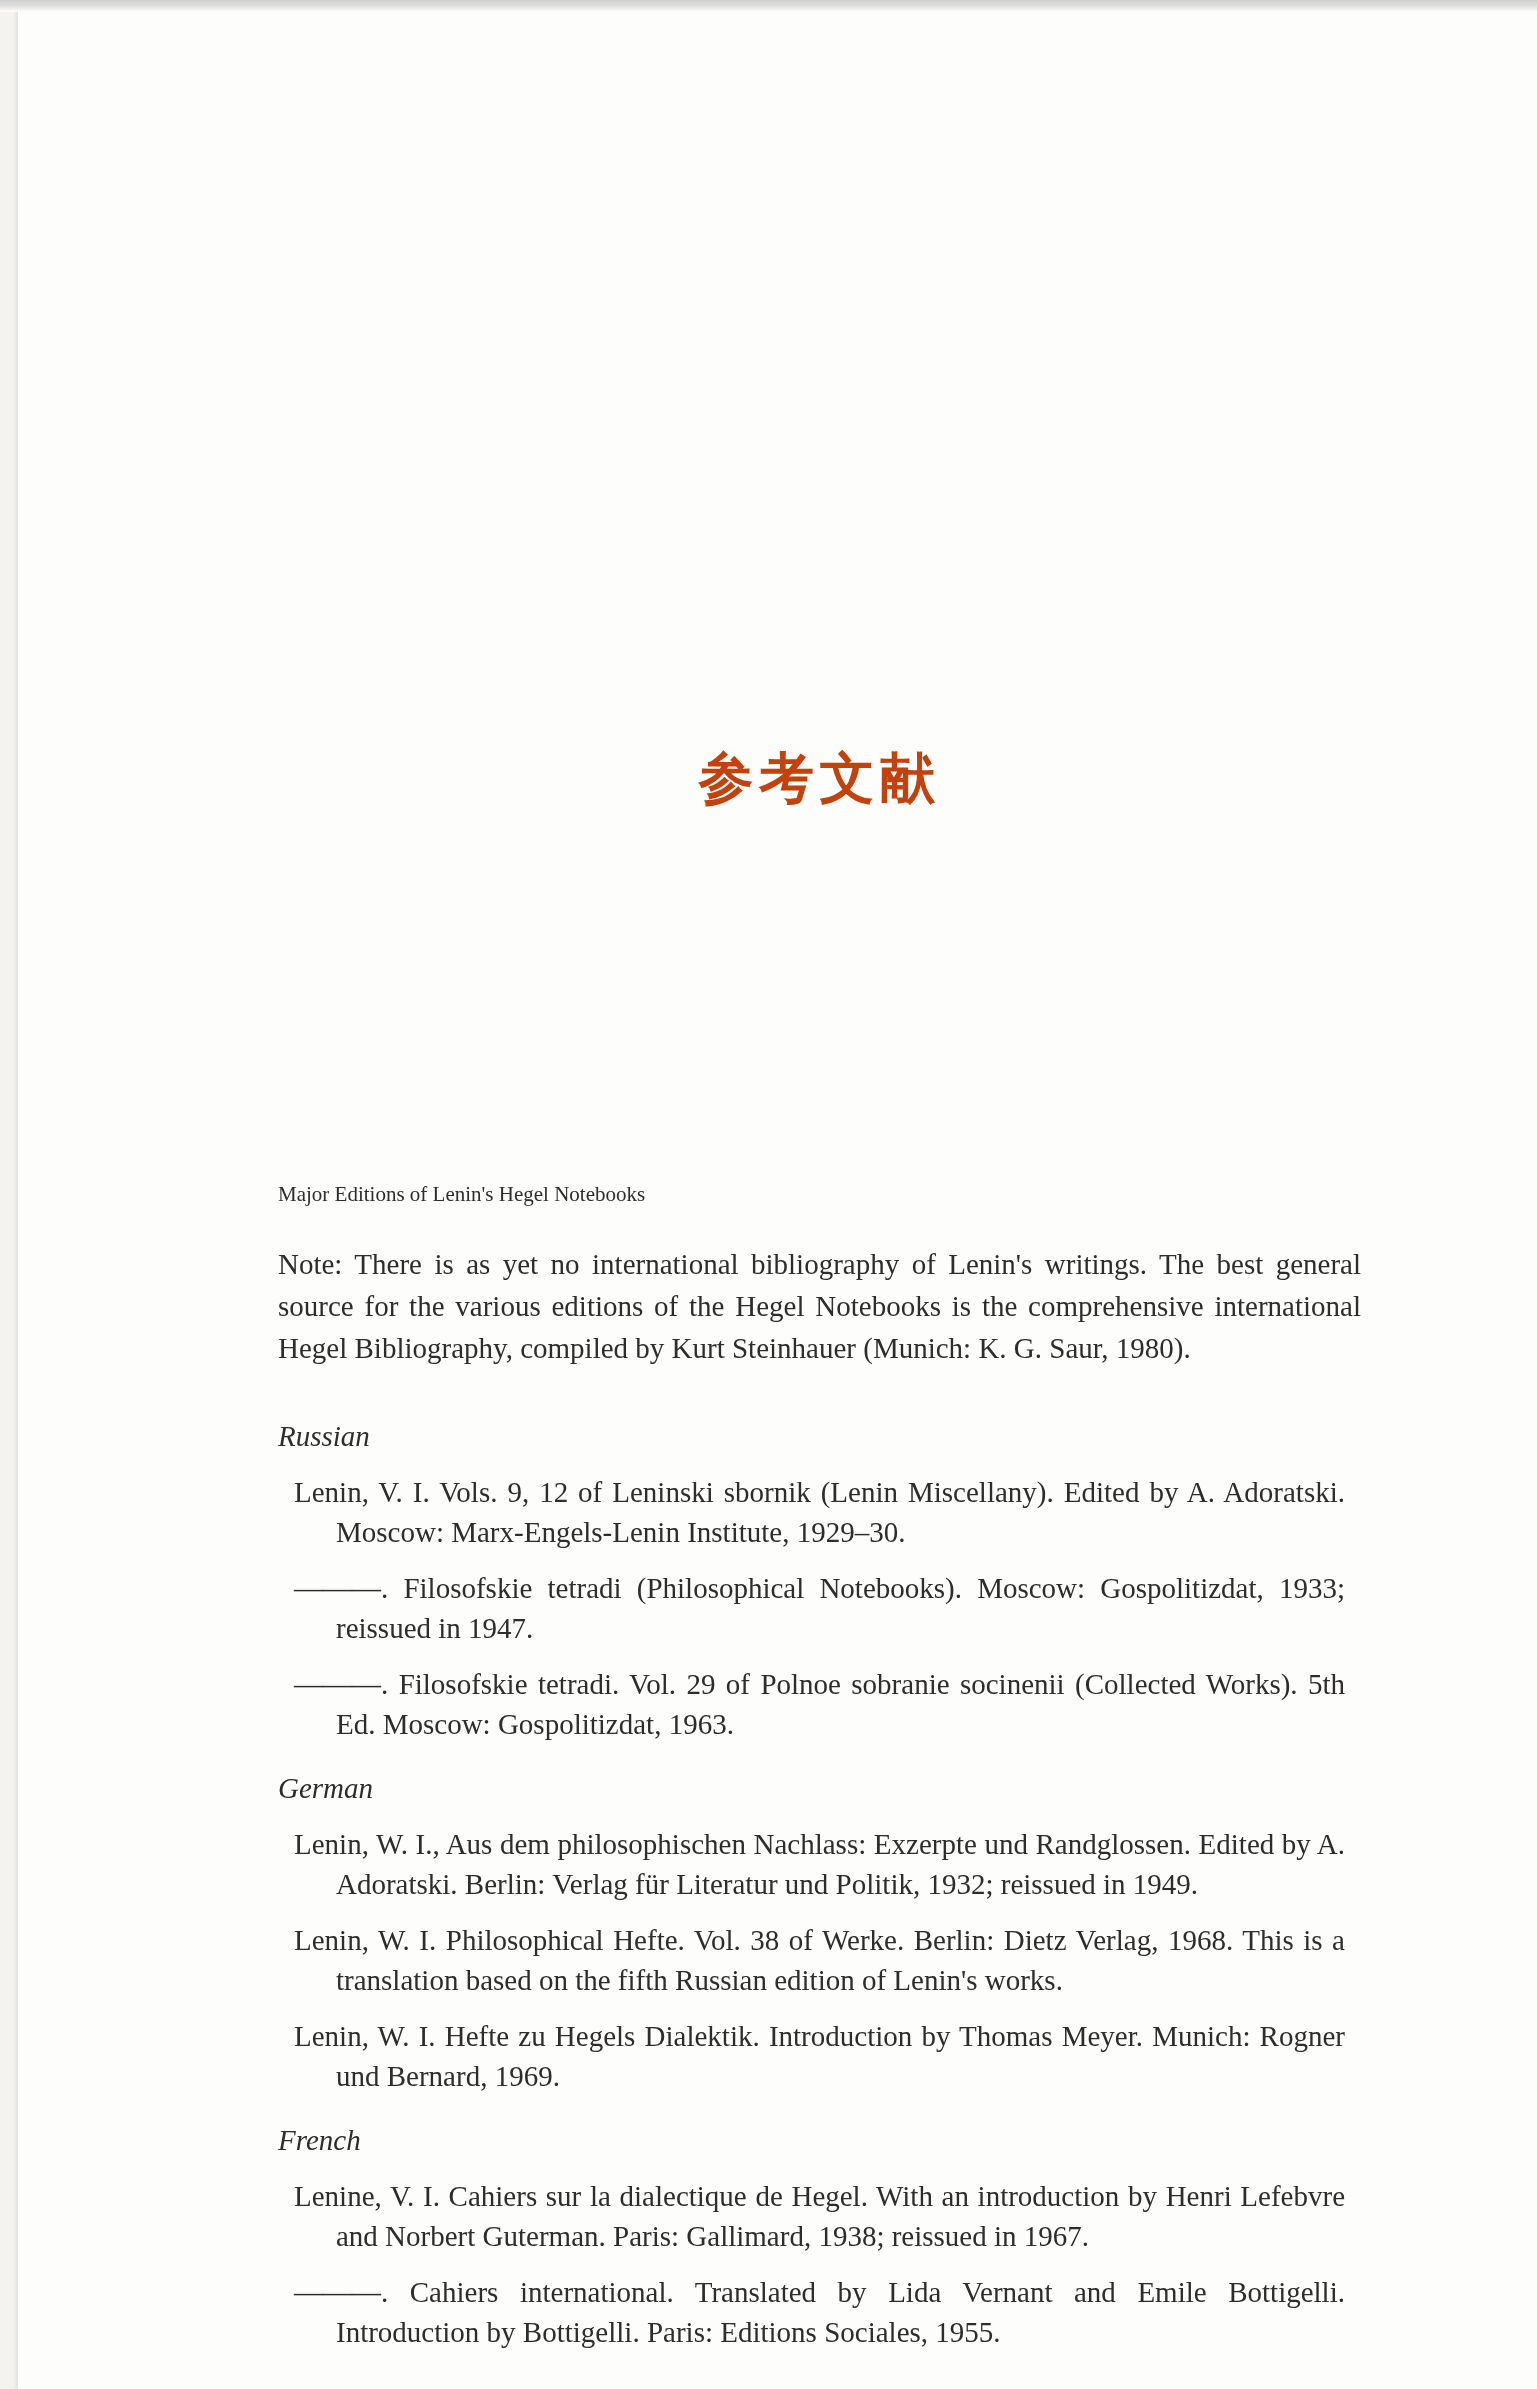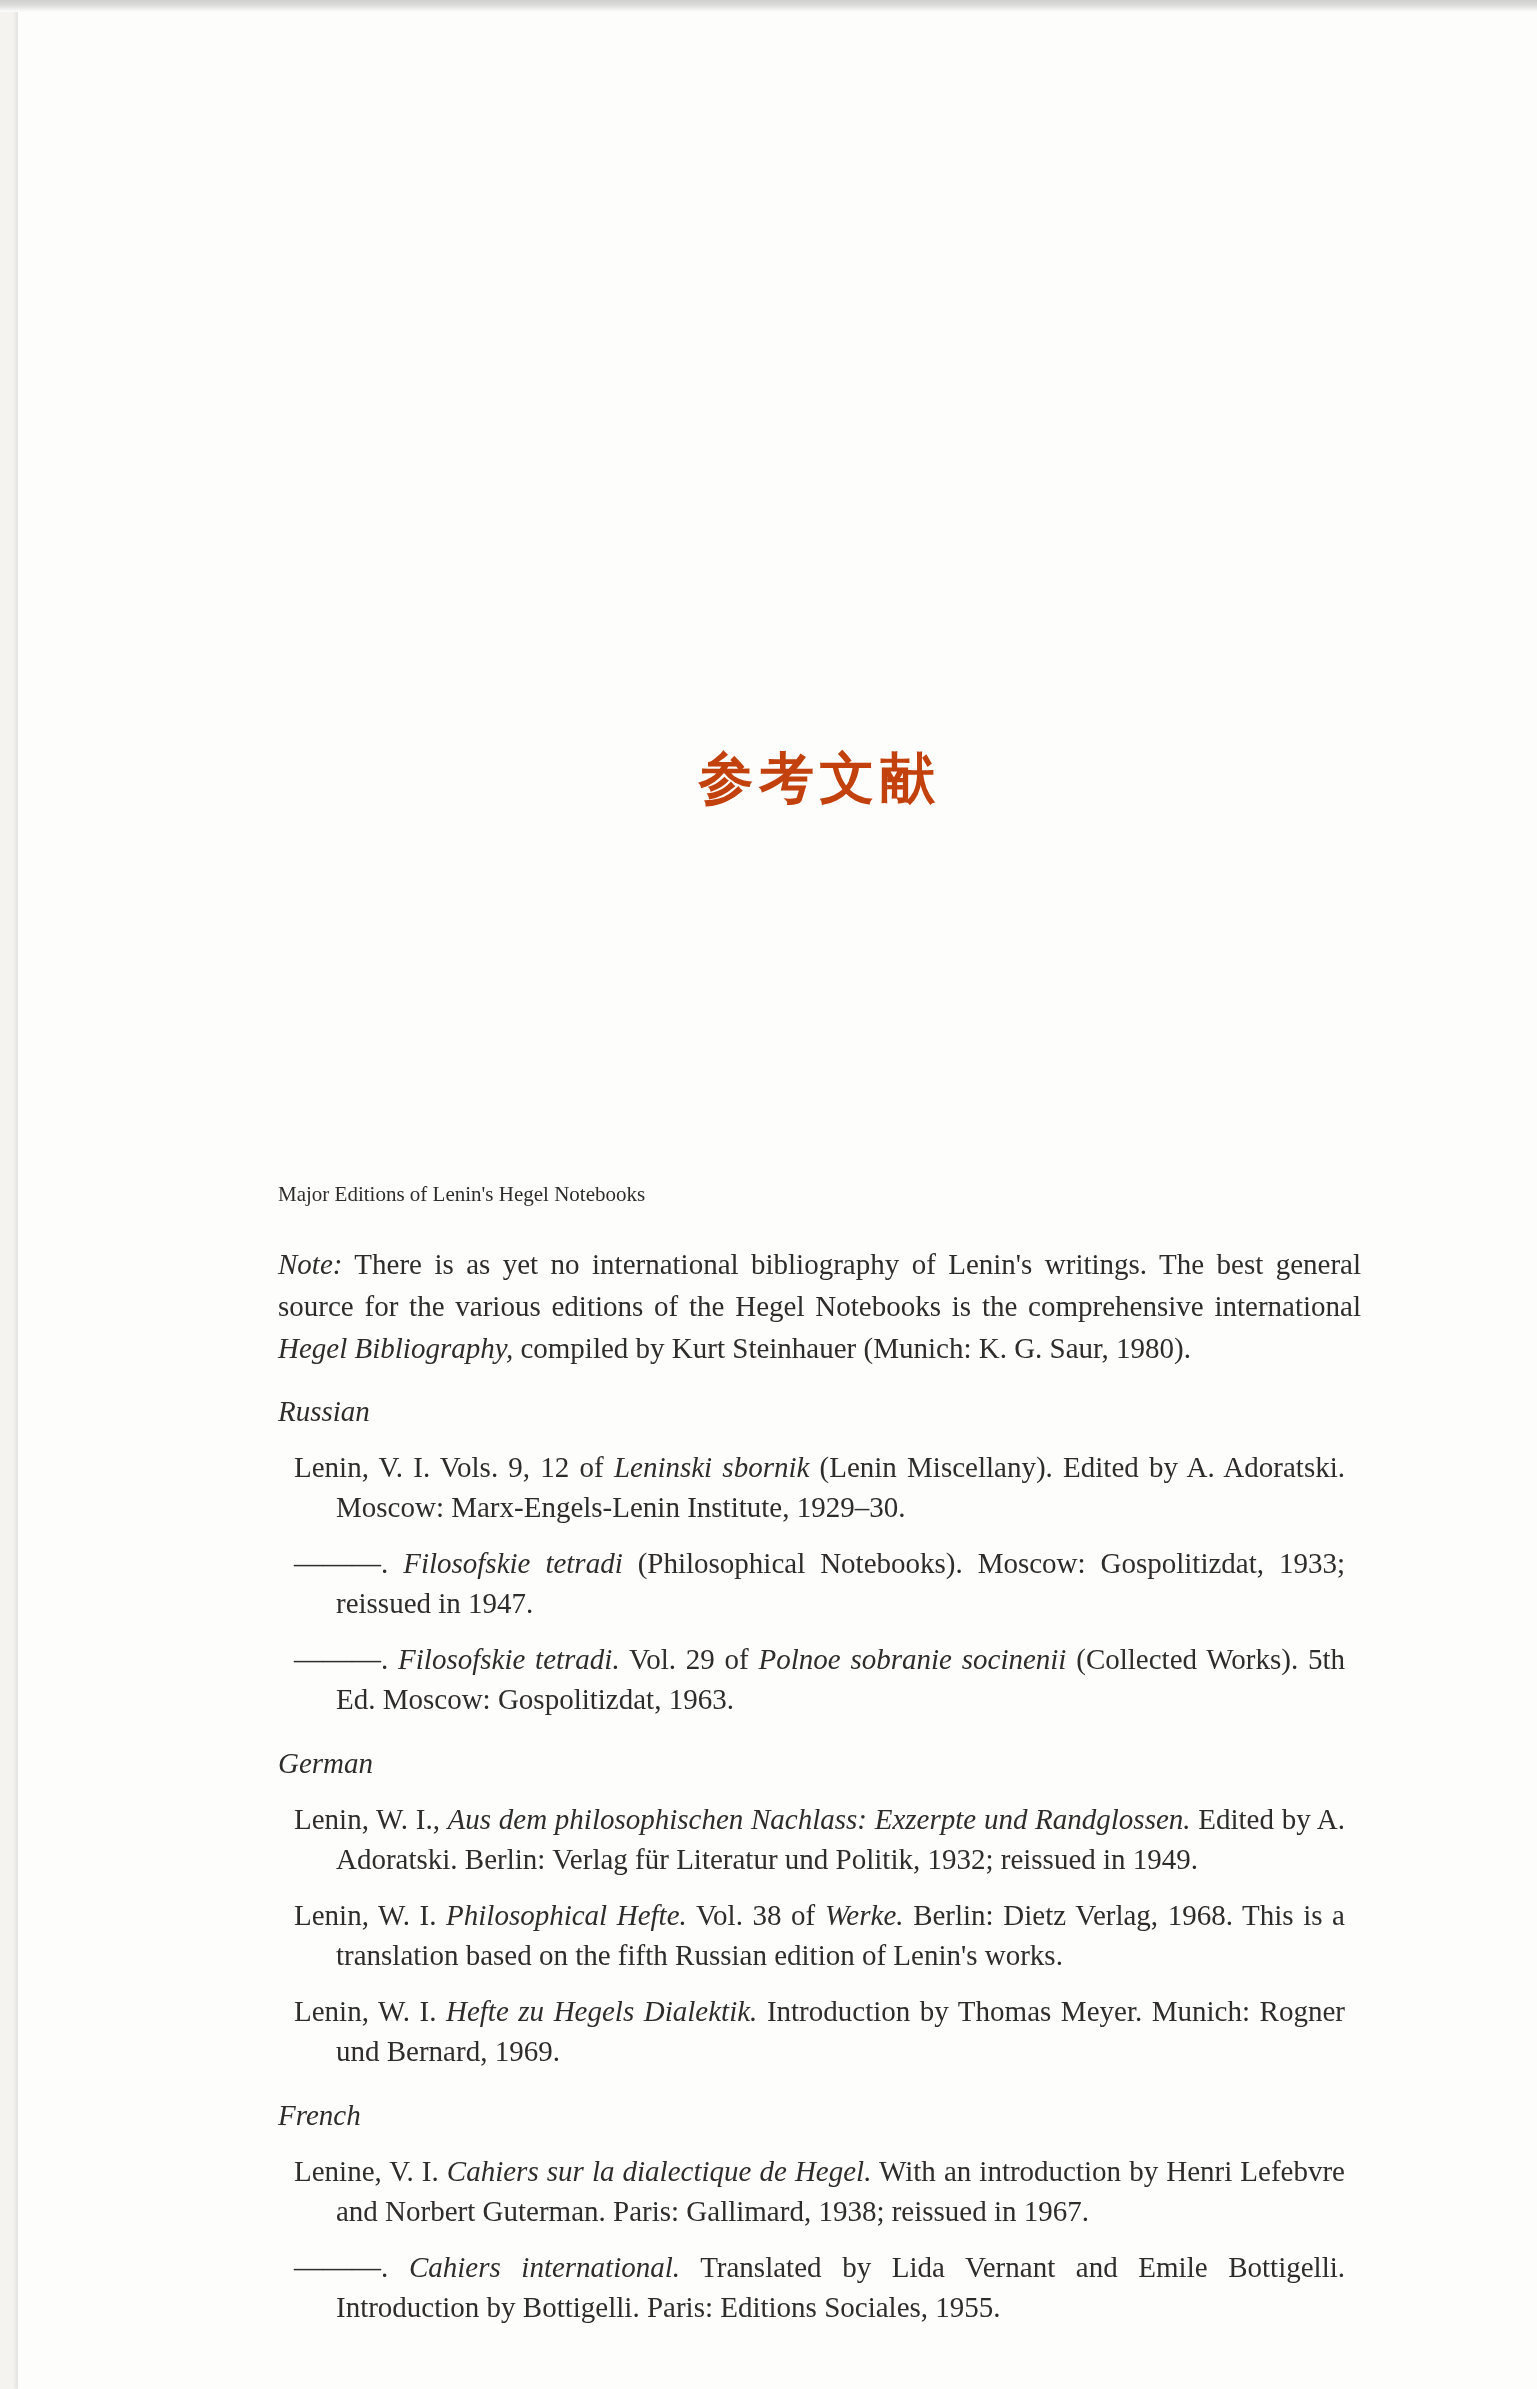--- a/index.html
+++ b/index.html
@@ -66,34 +66,33 @@
     margin: 29px 0 0 0;
     text-align: justify;
     line-height: 42px;
   }
   .lang-heading {
     font-style: italic;
     margin: 24px 0 0 0;
     line-height: 40px;
   }
   .lang-heading.first {
-    margin-top: 22px;
+    margin-top: 47px;
   }
   .entries {
     margin-top: 14.6px;
   }
   .entry {
     margin: 16px;
     padding-left: 42px;
     text-indent: -42px;
     text-align: justify;
     line-height: 40px;
   }
   .it {
-    font-style: italic;
   }
 </style>
 </head>
 <body>
 
 <div class="page">
   <h1 class="cjk-title">参考文献</h1>
 
   <div class="textblock">
     <h2 class="main-heading">Major Editions of Lenin's Hegel Notebooks</h2>

